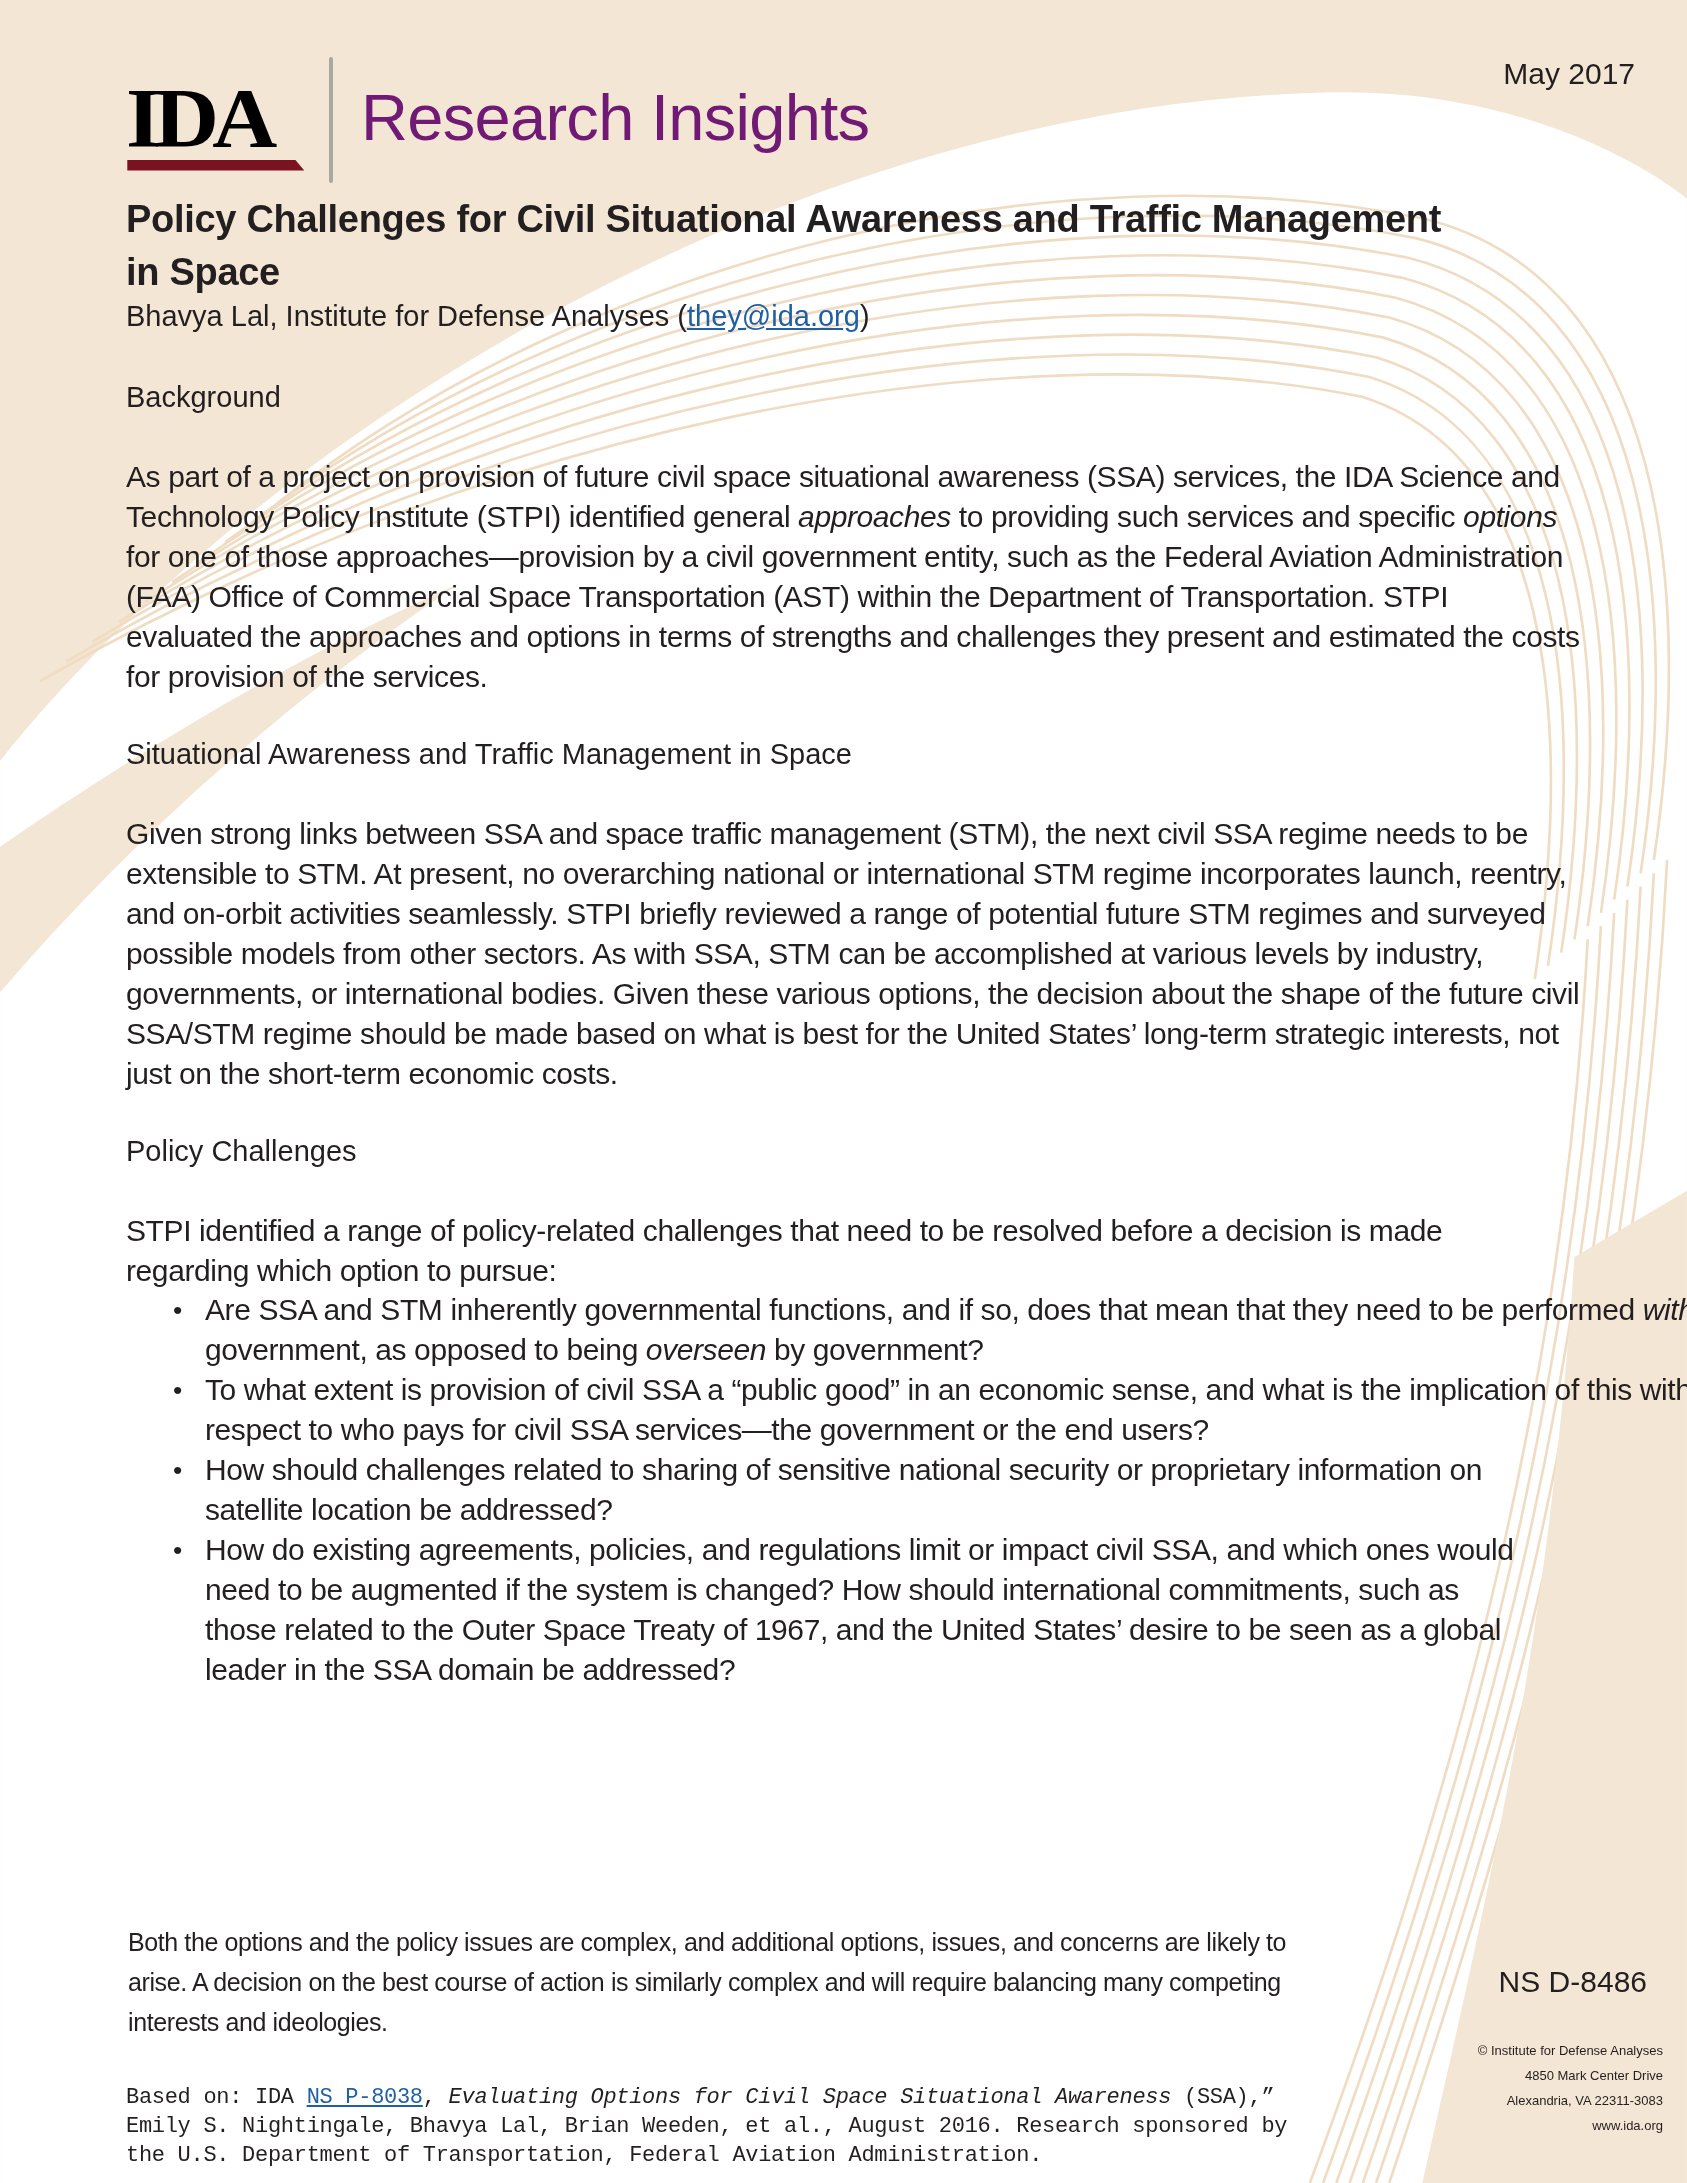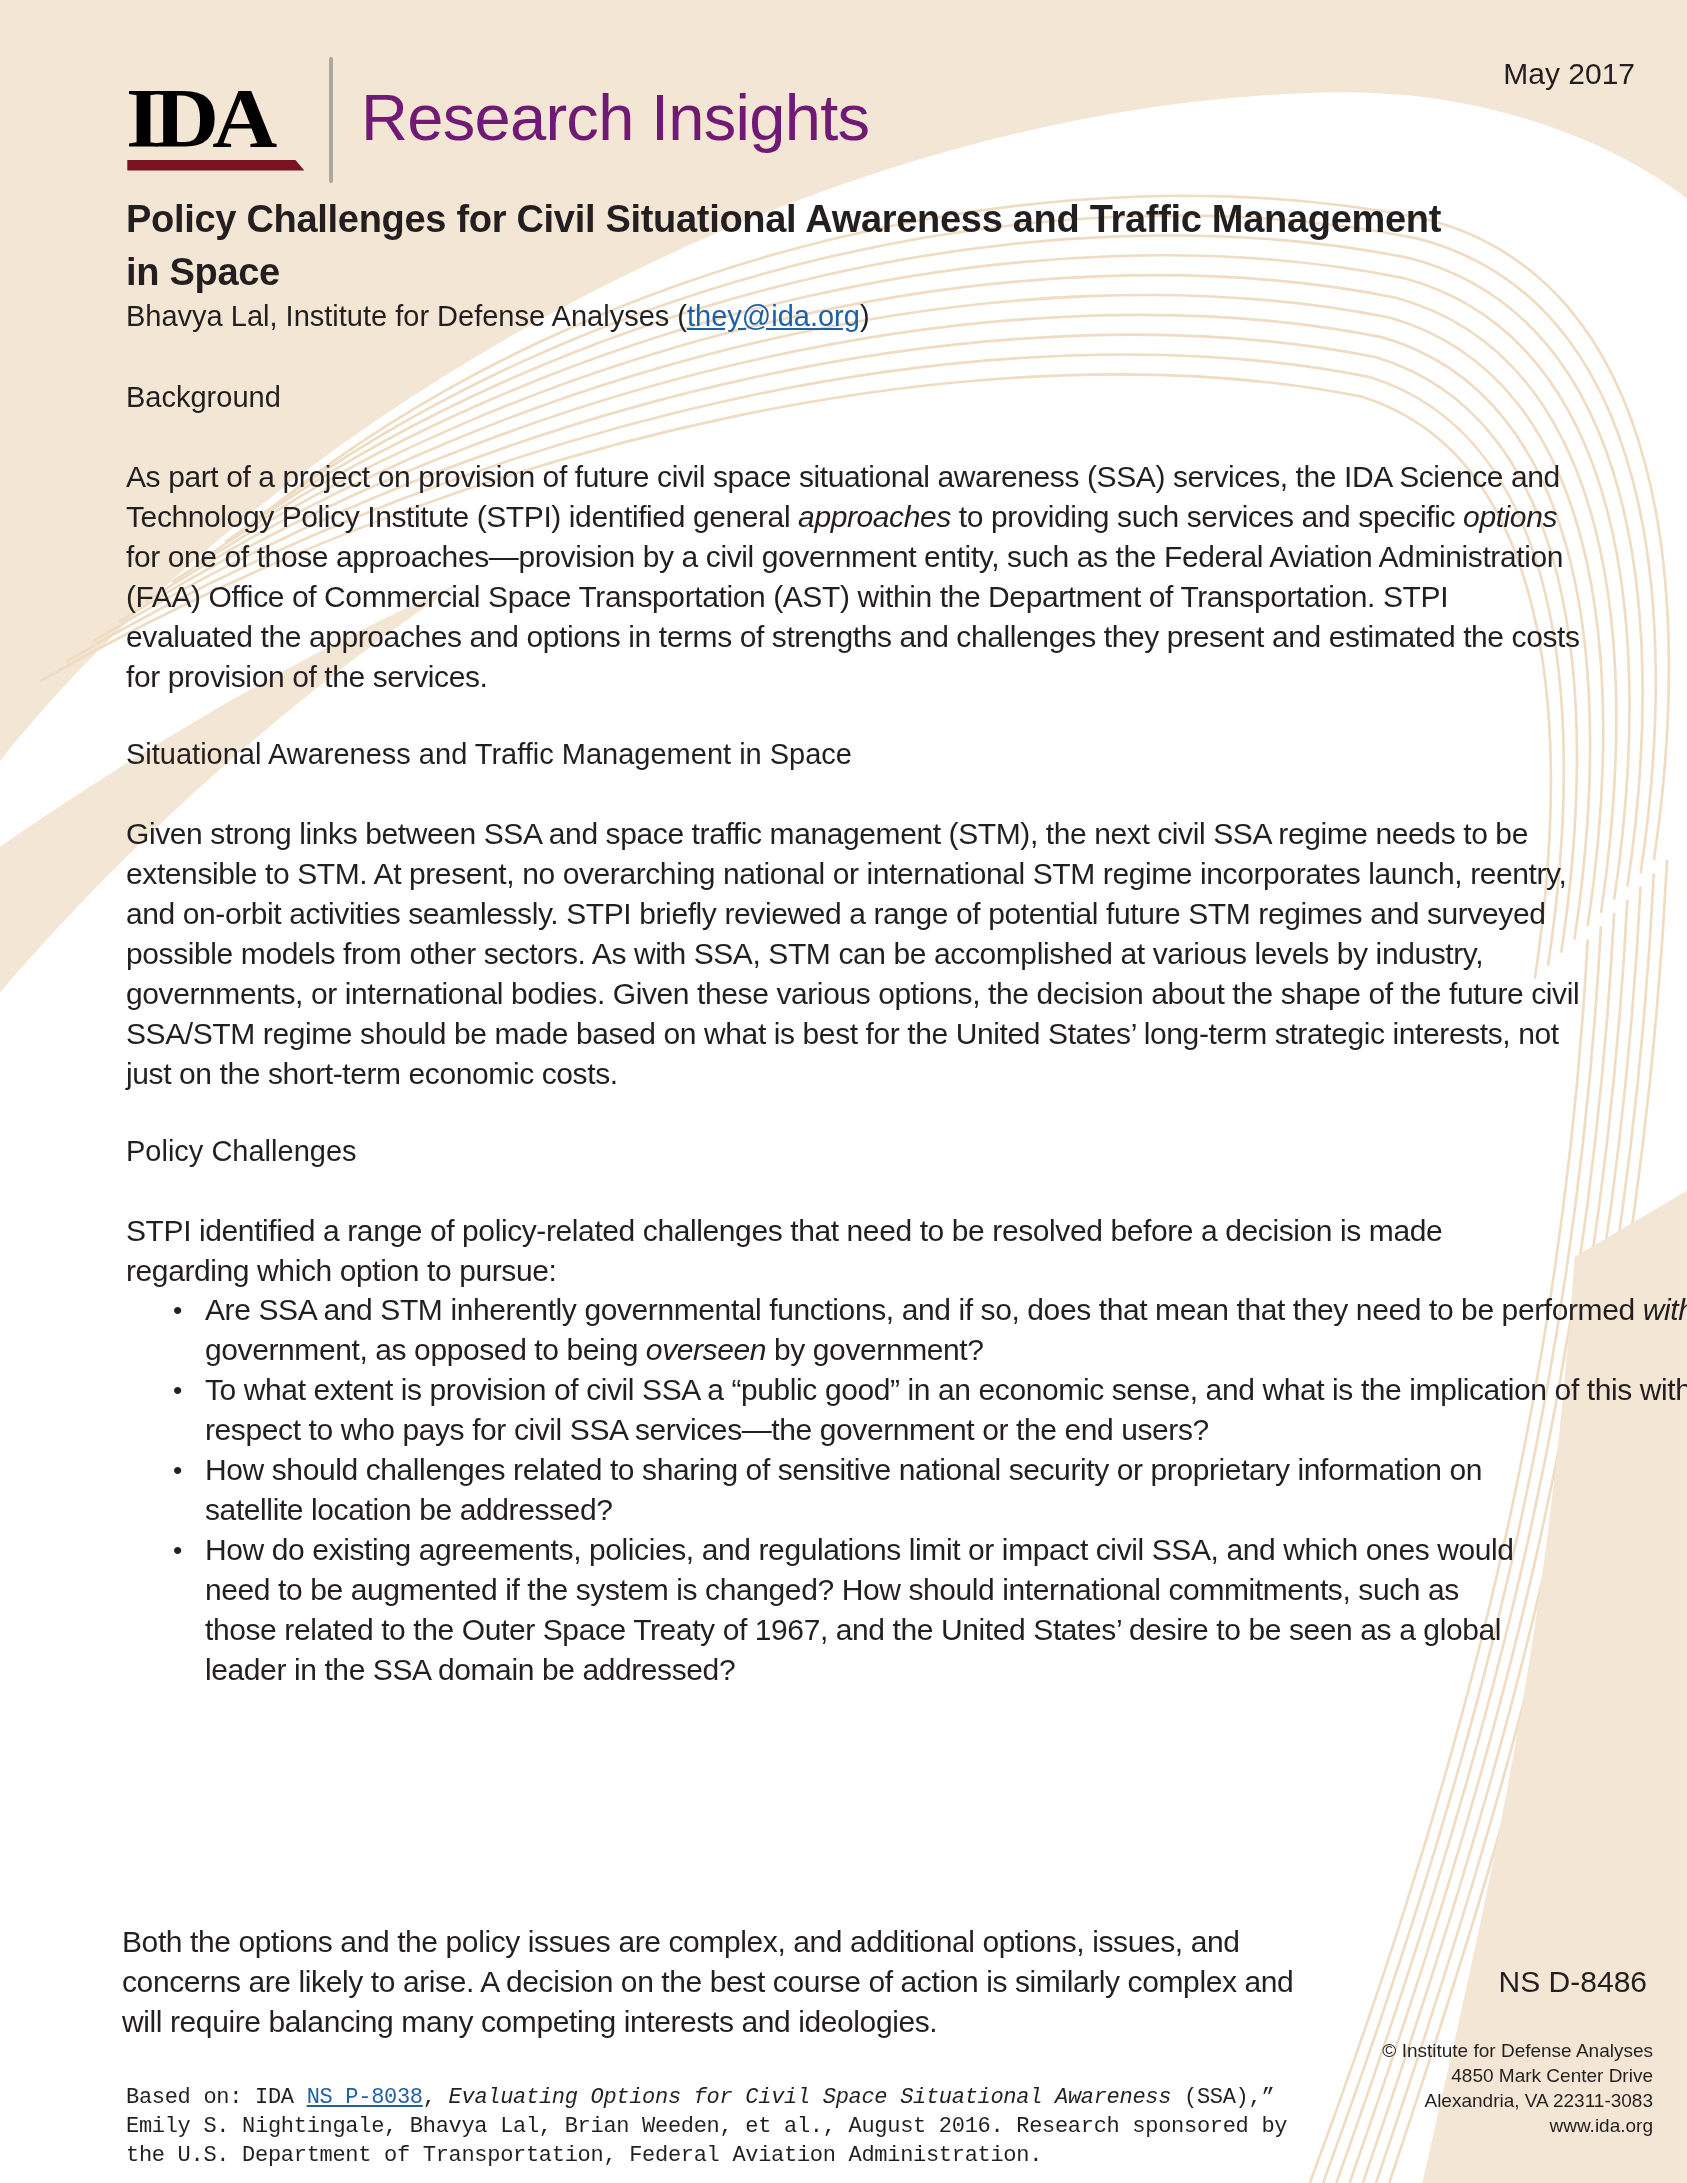--- a/index.html
+++ b/index.html
@@ -25,24 +25,24 @@
     a.email, a.ref { color: #1f5fa6; text-decoration: underline; }
 
     .section-head { left: 126px; font-size: 29px; line-height: 40px; font-weight: normal; }
     .para { left: 126px; width: 1456px; font-size: 30px; line-height: 40px; letter-spacing: -0.4px; }
     .para em { font-style: italic; }
 
     ul.bullets { left: 126px; width: 1456px; margin: 0; padding: 0 0 0 79px; list-style: none; font-size: 30px; line-height: 40px; letter-spacing: -0.4px; }
     ul.bullets li { position: relative; }
     ul.bullets li::before { content: "\2022"; position: absolute; left: -32px; top: 0; font-size: 26.5px; }
 
-    .closing { left: 122px; top: 1922px; width: 1191px; font-size: 30px; line-height: 40px; letter-spacing: -0.4px; }
+    .closing { left: 128px; top: 1922px; width: 1191px; font-size: 25px; line-height: 40px; letter-spacing: -0.4px; }
     .footnote { left: 126px; top: 2083px; width: 1178px; font-size: 22px; line-height: 29px; letter-spacing: -0.3px; font-family: Liberation Mono, monospace; }
     .doc-number { right: 40px; top: 1962px; font-size: 30px; line-height: 40px; text-align: right; }
-    .contact { right: 34px; top: 2038px; font-size: 19px; line-height: 25px; text-align: right; }
+    .contact { right: 24px; top: 2038px; font-size: 13px; line-height: 25px; text-align: right; }
   </style>
 </head>
 <body>
 
 <svg class="bg" viewBox="0 0 2550 3300" xmlns="http://www.w3.org/2000/svg">
   <path d="M 0 1150 C 400 650 1200 160 2000 140 C 2350 130 2550 300 2550 300 L 2550 3300 L 1900 3300 C 2250 2700 2400 1700 2200 1000 C 1950 520 1100 520 0 1280 Z" fill="#ffffff"></path>
   <path d="M 0 1500 C 600 800 1500 350 2100 420 C 2550 470 2550 1200 2400 1900 C 2300 2400 2150 2900 2000 3300 L 0 3300 Z" fill="#ffffff"></path>
   <g fill="none" stroke="#efdcc2" stroke-width="4">
     <path d="M 420 760 C 900 380 1600 220 2150 330 C 2520 420 2560 900 2500 1300"></path>
     <path d="M 380 790 C 880 410 1590 250 2140 360 C 2500 450 2540 920 2480 1320"></path>

